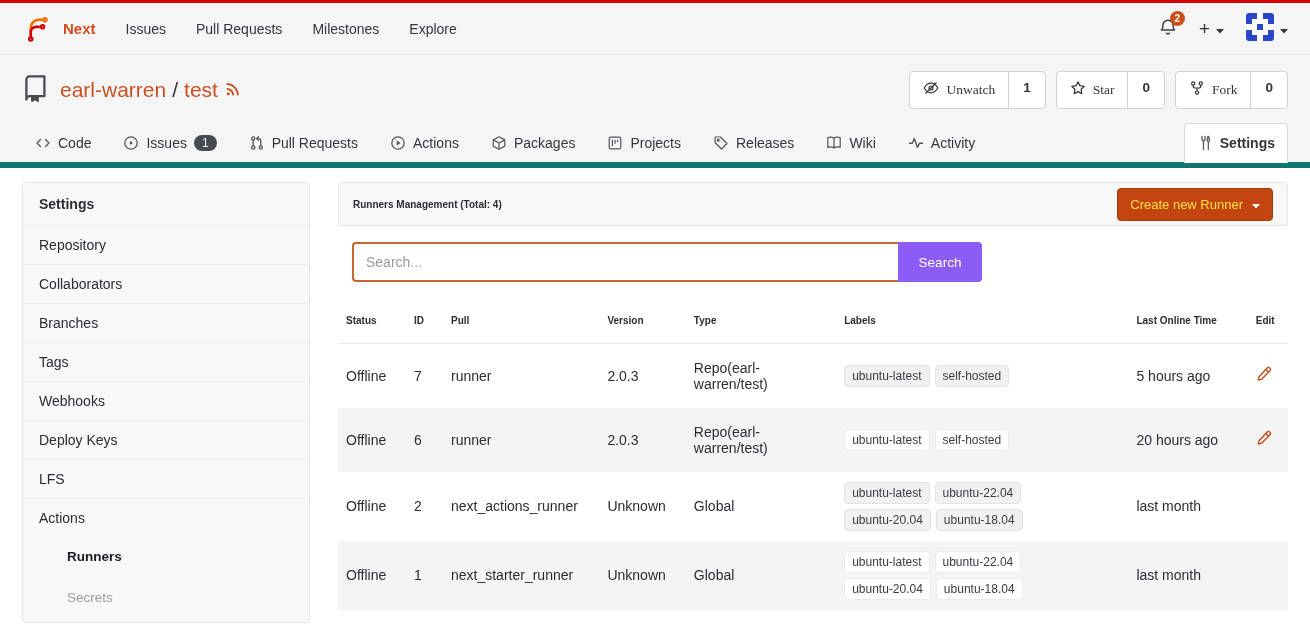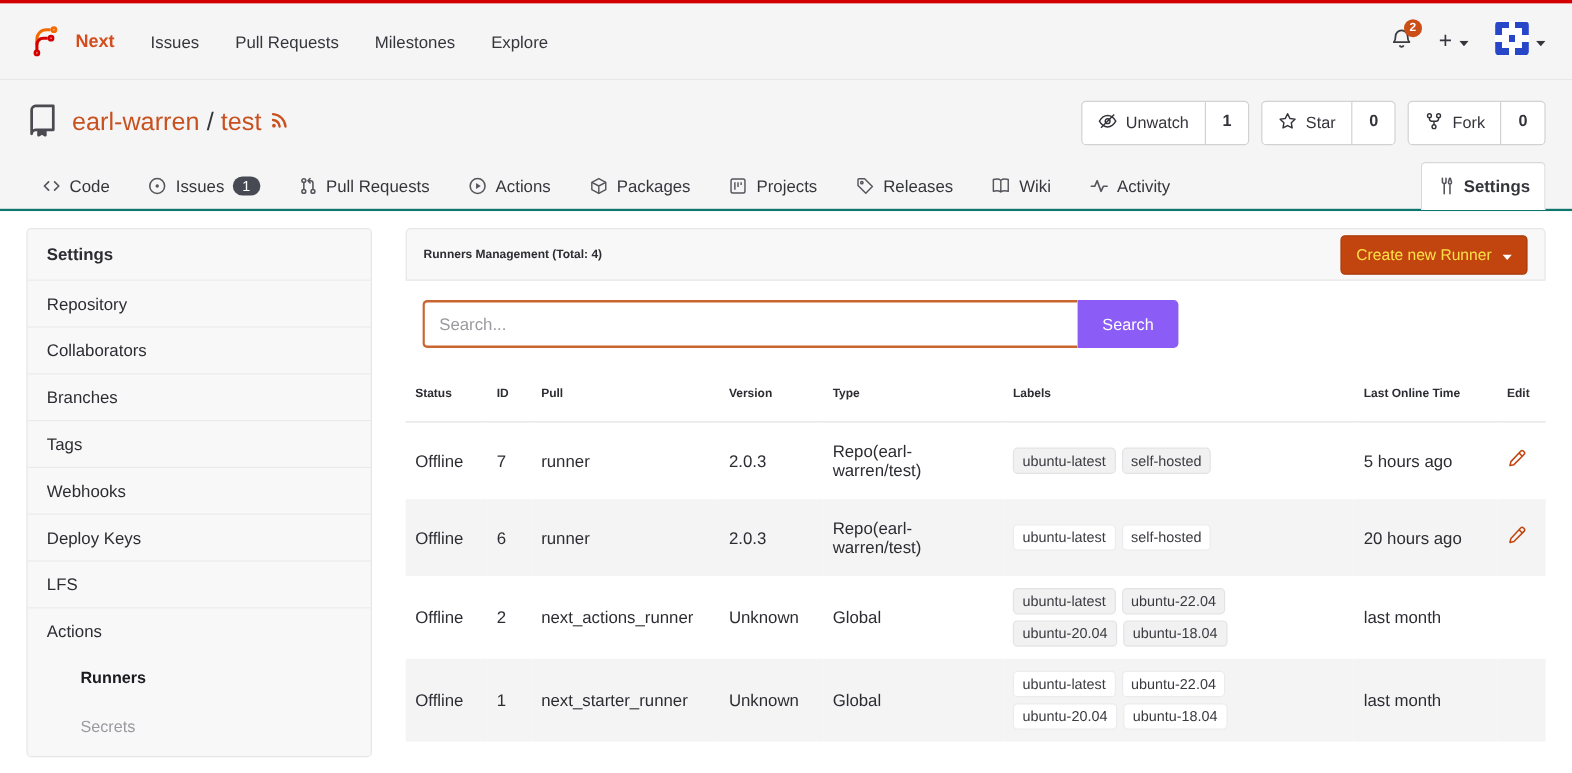--- a/index.html
+++ b/index.html
@@ -2,48 +2,48 @@
 <html><head>
 <meta charset="utf-8">
 <style>
   * { margin:0; padding:0; box-sizing:border-box; }
   html,body { width:1310px; height:644px; overflow:hidden; background:#fff;
               font-family:"Liberation Sans", sans-serif; color:#2c2c32; }
 
   .top-border { height:3px; background:#d40000; }
 
   
-  .navbar { height:64px; background:#f5f5f6; border-bottom:1px solid #e4e4e6;
+  .navbar { height:52px; background:#f5f5f6; border-bottom:1px solid #e4e4e6;
             display:flex; align-items:center; padding:0 22px; }
   .brand { display:flex; align-items:center; gap:9px; margin-right:30px; cursor:pointer; }
   .brand-name { font-size:15px; font-weight:700; color:#d54c1d; }
   .nav-link { font-size:14px; color:#35353c; margin-right:30px; cursor:pointer; }
   .nav-spacer { flex:1; }
   .nav-right { display:flex; align-items:center; gap:22px; }
   .bell-wrap { position:relative; cursor:pointer; color:#3a3a40; }
   .bell-badge { position:absolute; top:-7px; right:-8px; background:#cb4e16; color:#fff;
                 font-size:10px; font-weight:700; border-radius:50%; width:15px; height:15px;
                 display:flex; align-items:center; justify-content:center; }
   .plus-group, .avatar-group { display:flex; align-items:center; gap:6px; cursor:pointer; color:#3a3a40; }
   .plus-glyph { font-size:19px; line-height:1; color:#35353c; }
   .avatar-img { width:28px; height:28px; border-radius:3px; background:#fff; }
   .caret { display:inline-block; }
 
   
-  .repo-header { background:#f5f5f6; padding:12px 22px 0; border-bottom:2px solid #0f766e; }
+  .repo-header { background:#f5f5f6; padding:12px 22px 0; border-bottom:6px solid #0f766e; }
   .title-row { display:flex; align-items:center; height:46px; margin-bottom:10px; }
   .repo-icon { color:#4a4a50; margin-right:10px; }
   .repo-title { font-size:21px; display:flex; align-items:center; gap:6px; }
   .repo-owner, .repo-name { color:#c85120; cursor:pointer; }
   .repo-sep { color:#35353c; }
   .rss-icon { color:#c85120; margin-left:6px; cursor:pointer; }
   .title-actions { margin-left:auto; display:flex; gap:10px; }
   .btn-split { display:flex; border:1px solid #d2d2d4; border-radius:4px; background:#fff;
                overflow:hidden; font-size:13.5px; color:#33333a; cursor:pointer; }
-  .btn-main { padding:8px 13px; display:flex; align-items:center; gap:7px; }
+  .btn-main { padding:8px 13px; display:flex; align-items:center; gap:7px;font-family:Liberation Serif, serif; }
   .btn-count { padding:8px 14px; border-left:1px solid #d2d2d4; font-weight:600; }
 
   .tabs { display:flex; align-items:flex-end; gap:6px; }
   .tab { display:flex; align-items:center; gap:7px; padding:11px 12px; font-size:14px;
          color:#35353c; cursor:pointer; border:1px solid transparent;
          border-radius:4px 4px 0 0; margin-bottom:-1px; }
   .tab svg { color:#55555c; }
   .tab.active { background:#fff; border-color:#d8d8da #d8d8da #fff #d8d8da; font-weight:700; }
   .tab-badge { background:#474a52; color:#fff; font-size:12px; border-radius:9px; padding:1px 8px; }
   .tab-settings { margin-left:auto; }

